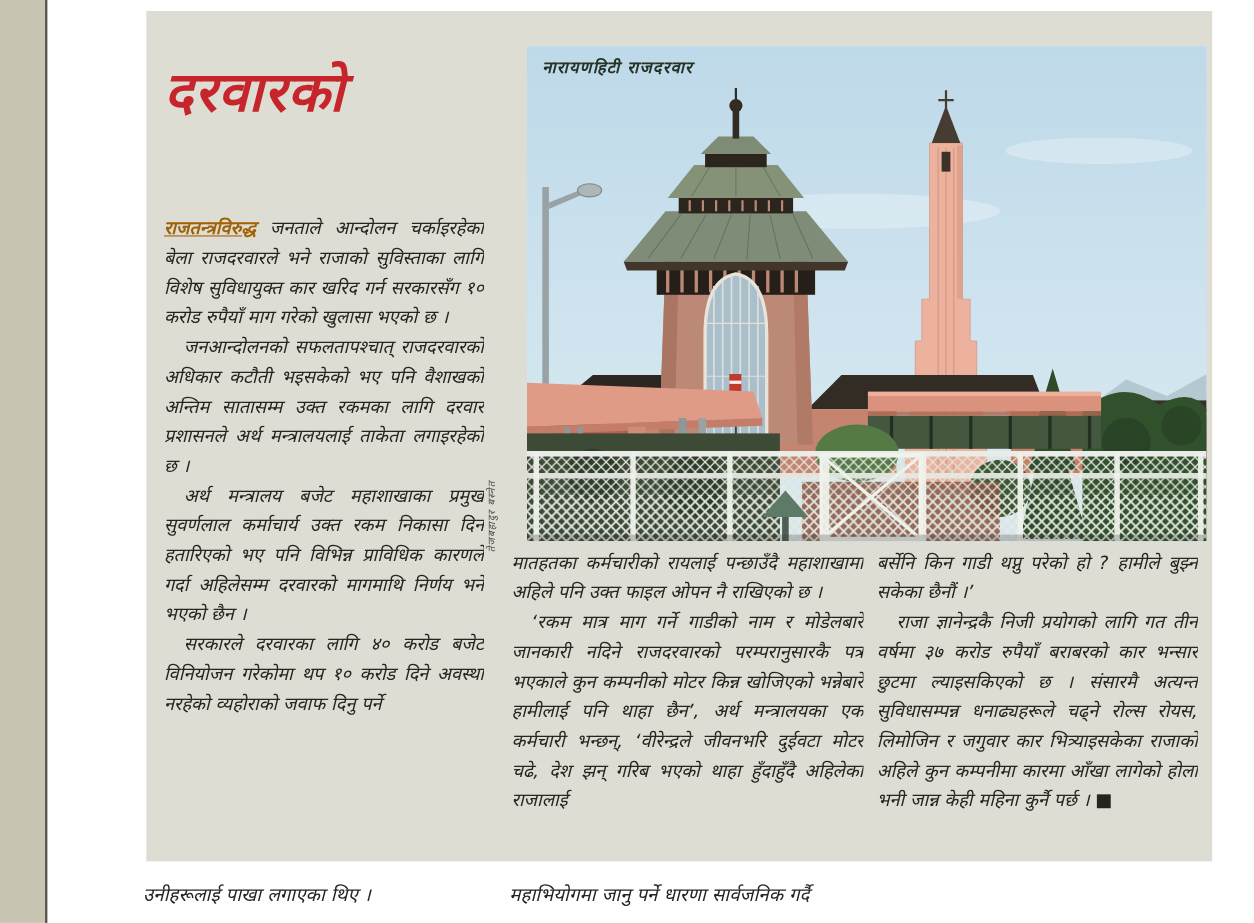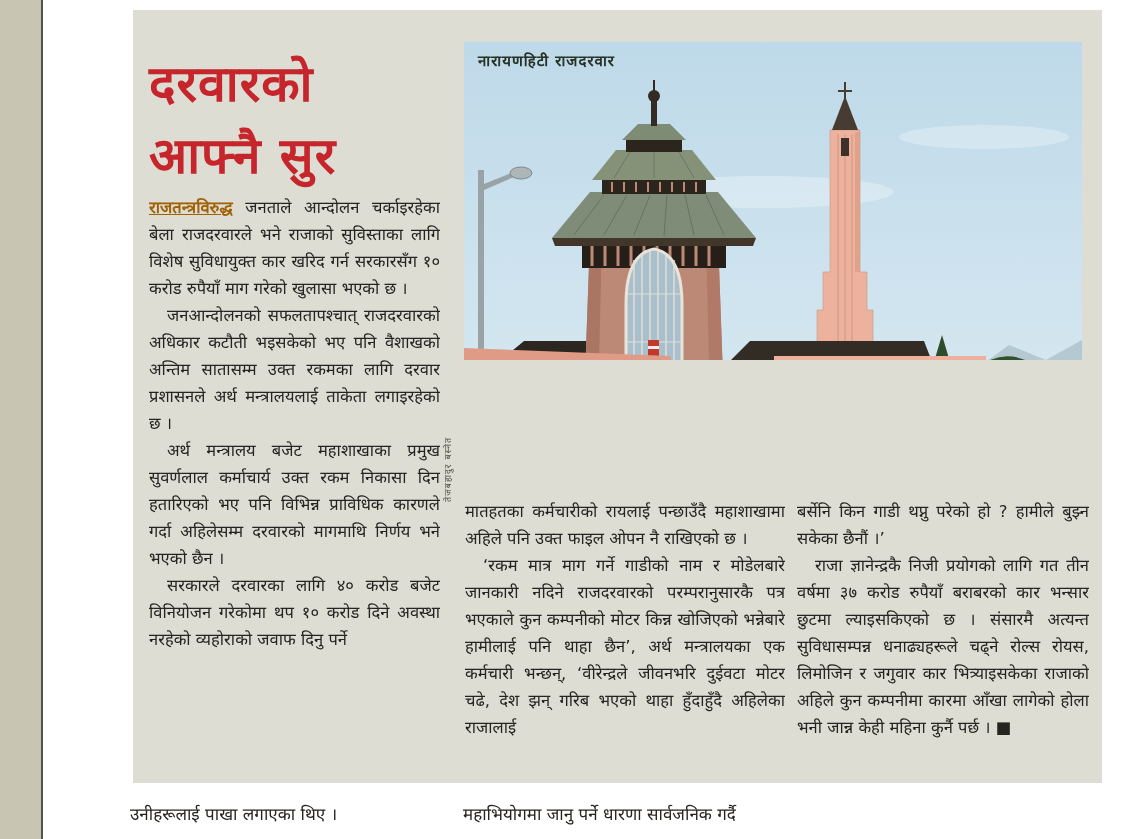--- a/index.html
+++ b/index.html
@@ -1,31 +1,31 @@
 <!DOCTYPE html>
 <html><head>
 <meta charset="utf-8">
 <style>
   html,body{margin:0;padding:0;background:#ffffff;width:1140px;height:839px;overflow:hidden;
     font-family:"DejaVu Sans","Liberation Sans",sans-serif;}
-  #stage{position:relative;width:1140px;height:839px;background:#ffffff;}
+  #stage{position:relative;width:1140px;height:839px;background:#ffffff;font-style:italic;}
   
   #side-strip{position:absolute;left:0;top:0;width:41px;height:839px;background:#c9c5b3;border-right:2px solid #51524a;}
   
   #page{position:absolute;left:133px;top:10px;width:969px;height:773px;background:#deddd4;}
   .headline{position:absolute;left:16px;top:38px;width:310px;color:#c6252b;font-weight:700;
     font-size:50px;line-height:72px;letter-spacing:1px;}
   .bodytext{font-size:16.5px;line-height:27px;color:#262420;text-align:justify;}
   .bodytext p{margin:0;}
   .bodytext p.indent{text-indent:18px;}
   .lead-word{color:#a16207;font-weight:700;text-decoration:underline;}
   #col-left{position:absolute;left:16px;top:184px;width:291px;height:562px;overflow:hidden;}
   #col-mid{position:absolute;left:332px;top:488px;width:320px;height:260px;overflow:hidden;}
   #col-right{position:absolute;left:664px;top:488px;width:292px;height:260px;overflow:hidden;}
-  #photo-wrap{position:absolute;left:331px;top:32px;width:618px;height:318px;overflow:hidden;background:#c9e2ef;}
+  #photo-wrap{position:absolute;left:346px;top:32px;width:618px;height:450px;overflow:hidden;background:#c9e2ef;}
   #photo-wrap svg{display:block;width:618px;height:450px;}
   .photo-caption{position:absolute;left:14px;top:8px;font-size:15px;font-weight:600;color:#24312а;
     color:#263226;letter-spacing:1px;}
   .photo-credit{position:absolute;left:308px;top:352px;height:140px;font-size:9px;color:#4c4c45;
     writing-mode:vertical-rl;transform:rotate(180deg);letter-spacing:1px;white-space:nowrap;}
   .teaser{position:absolute;top:801px;font-size:17px;line-height:26px;color:#262420;white-space:nowrap;}
   #teaser-1{left:130px;}
   #teaser-2{left:463px;}
   #teaser-3{left:810px;}
 </style>
@@ -33,21 +33,20 @@
 <body>
 
 <div id="stage">
 
   <div id="side-strip"></div>
 
   <div id="page">
 
     <div class="headline">
       <div>दरवारको</div>
-      <div>आफ्नै सुर</div>
     </div>
 
     <div id="col-left" class="bodytext">
       <p><span class="lead-word">राजतन्त्रविरुद्ध</span><span> जनताले आन्दोलन चर्काइरहेका बेला राजदरवारले भने राजाको सुविस्ताका लागि विशेष सुविधायुक्त कार खरिद गर्न सरकारसँग १० करोड रुपैयाँ माग गरेको खुलासा भएको छ ।</span></p>
       <p class="indent">जनआन्दोलनको सफलतापश्चात् राजदरवारको अधिकार कटौती भइसकेको भए पनि वैशाखको अन्तिम सातासम्म उक्त रकमका लागि दरवार प्रशासनले अर्थ मन्त्रालयलाई ताकेता लगाइरहेको छ ।</p>
       <p class="indent">अर्थ मन्त्रालय बजेट महाशाखाका प्रमुख सुवर्णलाल कर्माचार्य उक्त रकम निकासा दिन हतारिएको भए पनि विभिन्न प्राविधिक कारणले गर्दा अहिलेसम्म दरवारको मागमाथि निर्णय भने भएको छैन ।</p>
       <p class="indent">सरकारले दरवारका लागि ४० करोड बजेट विनियोजन गरेकोमा थप १० करोड दिने अवस्था नरहेको व्यहोराको जवाफ दिनु पर्ने</p>
     </div>
 
     <div id="photo-wrap">

